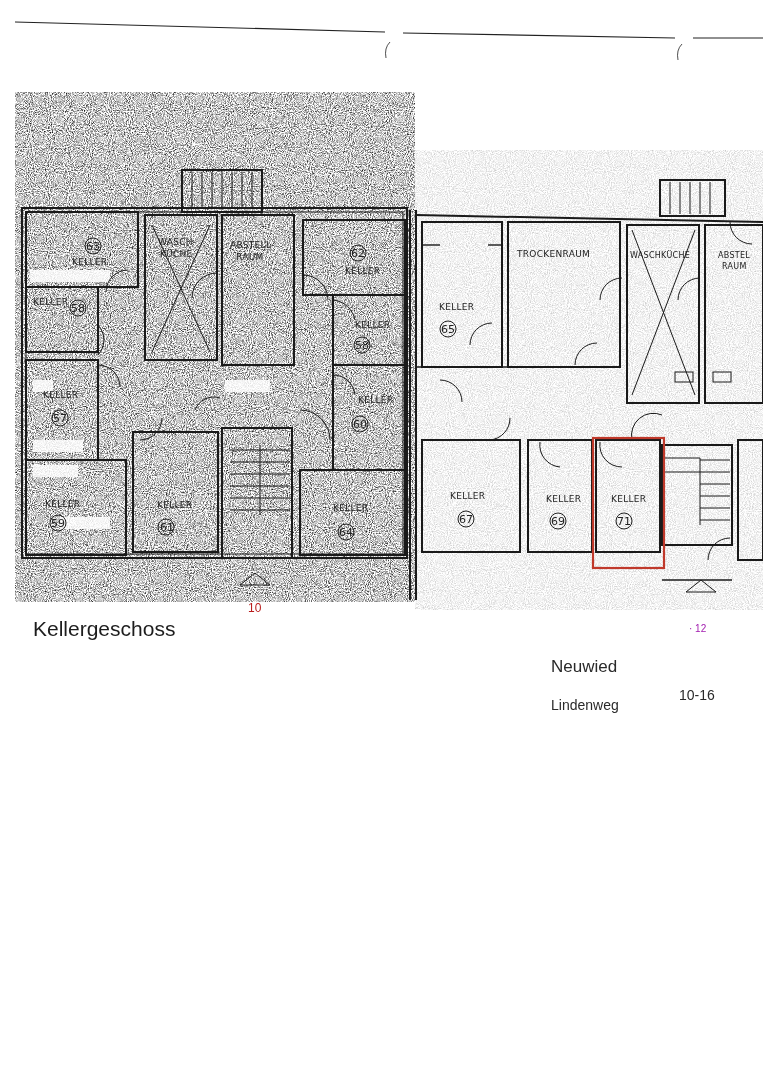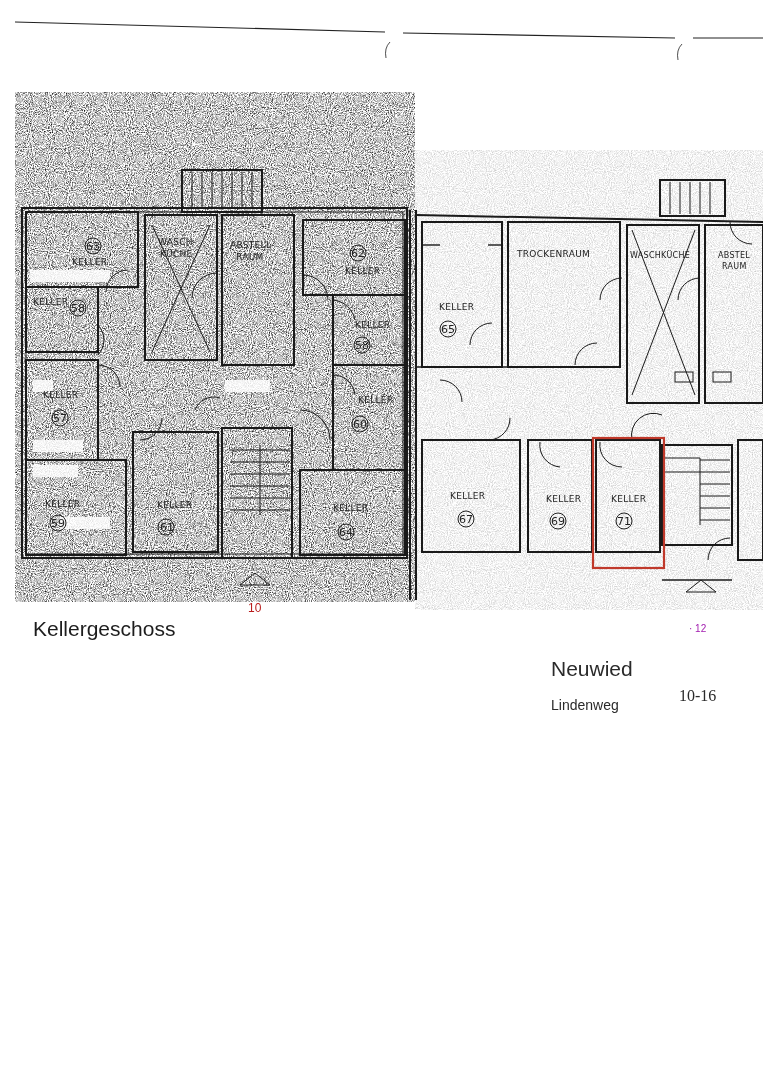--- a/index.html
+++ b/index.html
@@ -3,23 +3,23 @@
   <meta charset="utf-8">
   <style>
     html, body { margin: 0; padding: 0; background: #ffffff; }
     body { width: 763px; height: 1080px; position: relative; overflow: hidden;
            font-family: "Liberation Sans", sans-serif; color: #1a1a1a; }
     .page { position: absolute; left: 0; top: 0; width: 763px; height: 1080px; }
     .plan { position: absolute; left: 0; top: 0; }
     .hand { font-family: "DejaVu Sans", sans-serif; font-size: 9px; fill: #222; letter-spacing: 0.3px; }
     .num { font-family: "DejaVu Sans", sans-serif; font-size: 11px; fill: #222; }
     .title { position: absolute; left: 33px; top: 617px; font-size: 21px; color: #1d1d1d; }
-    .city { position: absolute; left: 551px; top: 657px; font-size: 21px; color: #2a2a2a; }
+    .city { position: absolute; left: 551px; top: 657px; font-size: 17px; color: #2a2a2a; }
     .street { position: absolute; left: 551px; top: 686px; font-size: 14px; color: #2a2a2a; margin-top: 11px; }
-    .house { position: absolute; left: 679px; top: 687px; font-size: 16px; color: #2a2a2a; font-family: Liberation Serif, serif; }
+    .house { position: absolute; left: 679px; top: 687px; font-size: 14px; color: #2a2a2a; }
     .axis10 { position: absolute; left: 248px; top: 601px; font-size: 12px; color: #b91c1c; }
     .axis12 { position: absolute; left: 689px; top: 610px; font-size: 10px; color: #a21caf; margin-top: 13px; }
   </style>
 </head>
 <body>
 
 <div class="page">
 
   <svg class="plan" width="763" height="620" viewBox="0 0 763 620">
     <defs>

